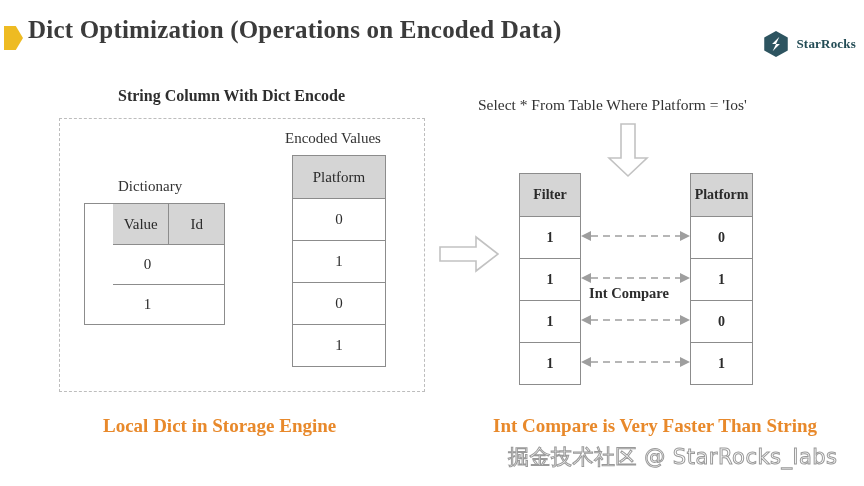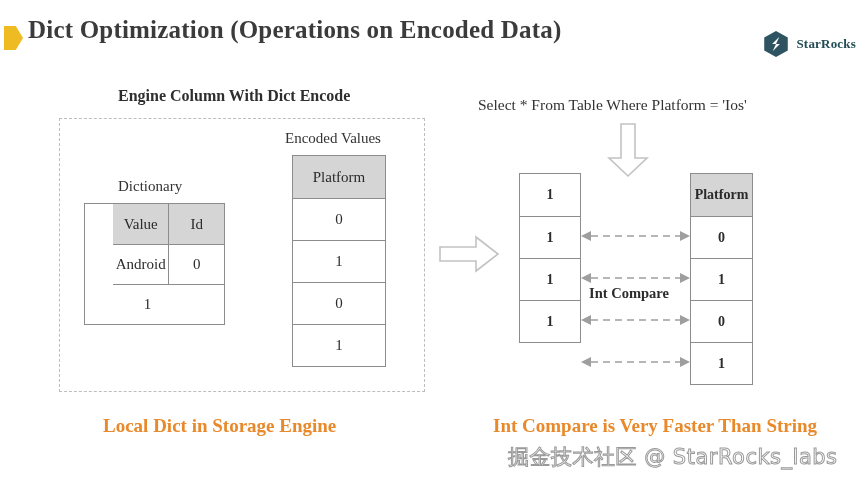--- a/index.html
+++ b/index.html
@@ -209,34 +209,33 @@
   <div id="brand">
     <svg id="brand-mark" viewBox="0 0 100 100">
       <polygon points="50,4 92,27 92,73 50,96 8,73 8,27" fill="#2d5460"></polygon>
       <path d="M62 24 L36 50 L50 50 L38 76 L64 50 L50 50 Z" fill="#ffffff"></path>
     </svg>
     <span id="brand-name">StarRocks</span>
   </div>
   <div id="page-title">Dict Optimization (Operations on Encoded Data)</div>
 </div>
 
-<div id="left-heading">Engine Column With Dict Encode</div>
+<div id="left-heading">String Column With Dict Encode</div>
 
 <div id="dict-panel"></div>
 
 <div class="caption" id="dictionary-label">Dictionary</div>
 <div class="caption" id="encoded-values-label">Encoded Values</div>
 
 <div class="tbl" id="dictionary-table">
   <div class="row head">
     <div class="cell">Value</div>
     <div class="cell">Id</div>
   </div>
   <div class="row">
-    <div class="cell">Android</div>
     <div class="cell">0</div>
   </div>
   <div class="row">
     <div class="cell">1</div>
   </div>
 </div>
 
 <div class="tbl" id="encoded-table">
   <div class="row head">
     <div class="cell">Platform</div>
@@ -261,20 +260,23 @@
   <polygon points="2,13 38,13 38,3 60,20 38,37 38,27 2,27" fill="#ffffff" stroke="#c2c2c2" stroke-width="1.6" stroke-linejoin="miter"></polygon>
 </svg>
 
 <div id="query-text">Select * From Table Where Platform = 'Ios'</div>
 
 <svg id="down-arrow" viewBox="0 0 46 56">
   <polygon points="16,2 30,2 30,36 42,36 23,54 4,36 16,36" fill="#ffffff" stroke="#c2c2c2" stroke-width="1.6" stroke-linejoin="miter"></polygon>
 </svg>
 
 <div class="tbl" id="filter-table">
+  <div class="row head">
+    <div class="cell">Filter</div>
+  </div>
   <div class="row">
     <div class="cell">1</div>
   </div>
   <div class="row">
     <div class="cell">1</div>
   </div>
   <div class="row">
     <div class="cell">1</div>
   </div>
   <div class="row">

